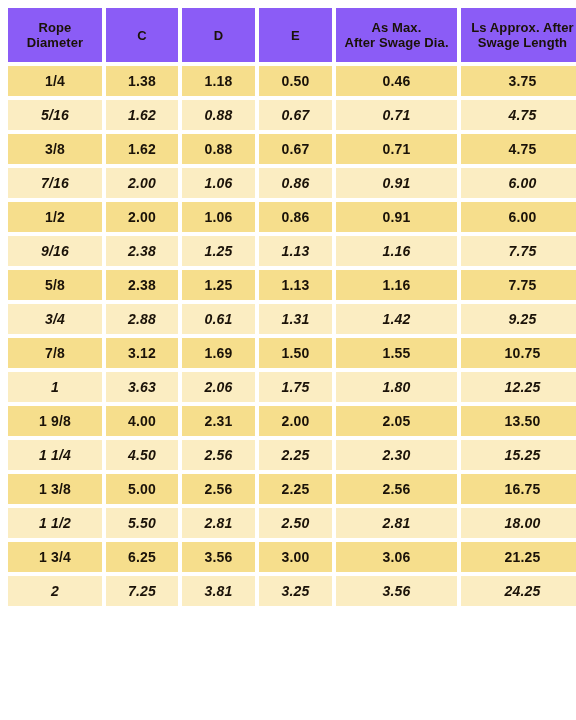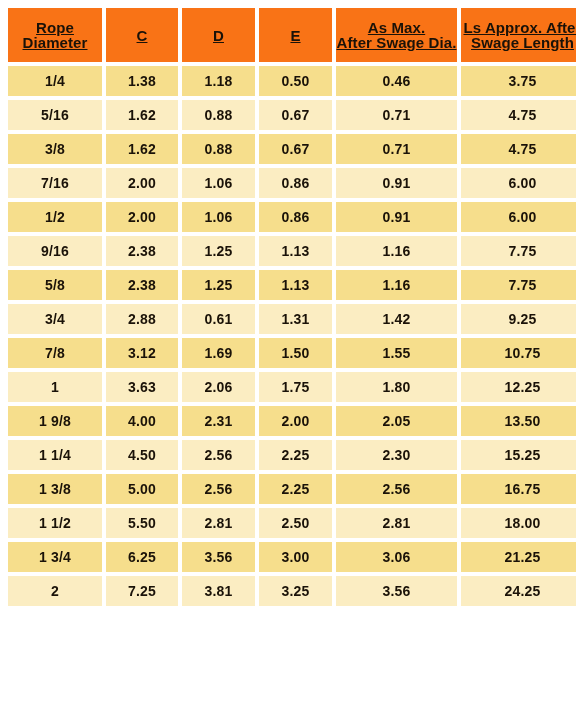--- a/index.html
+++ b/index.html
@@ -41,45 +41,45 @@
 
   
   col.col-rope   { width: 94px; }
   col.col-c      { width: 72px; }
   col.col-d      { width: 73px; }
   col.col-e      { width: 73px; }
   col.col-asmax  { width: 121px; }
   col.col-ls     { width: 123px; }
 
   thead th {
-    background: #f97316;
+    background: #8b5cf6;
     height: 54px;
-    font-size: 15px;
+    font-size: 13px;
     line-height: 15px;
     letter-spacing: 0.1px;
-    text-decoration: underline;
   }
 
   thead th .hdr-line {
     display: block;
   }
 
   tbody td {
     height: 30px;
     font-size: 14px;
     line-height: 30px;
     letter-spacing: 0.2px;
   }
 
   tbody tr.row-dark td {
     background: #F6DE8C;
     margin-left: 24px;
   }
   tbody tr.row-light td {
     background: #FBEDC2;
+    font-style: italic;
   }
 </style>
 </head>
 <body>
 
 <div id="table-wrap">
   <table class="swage-table">
     <colgroup>
       <col class="col-rope">
       <col class="col-c">

